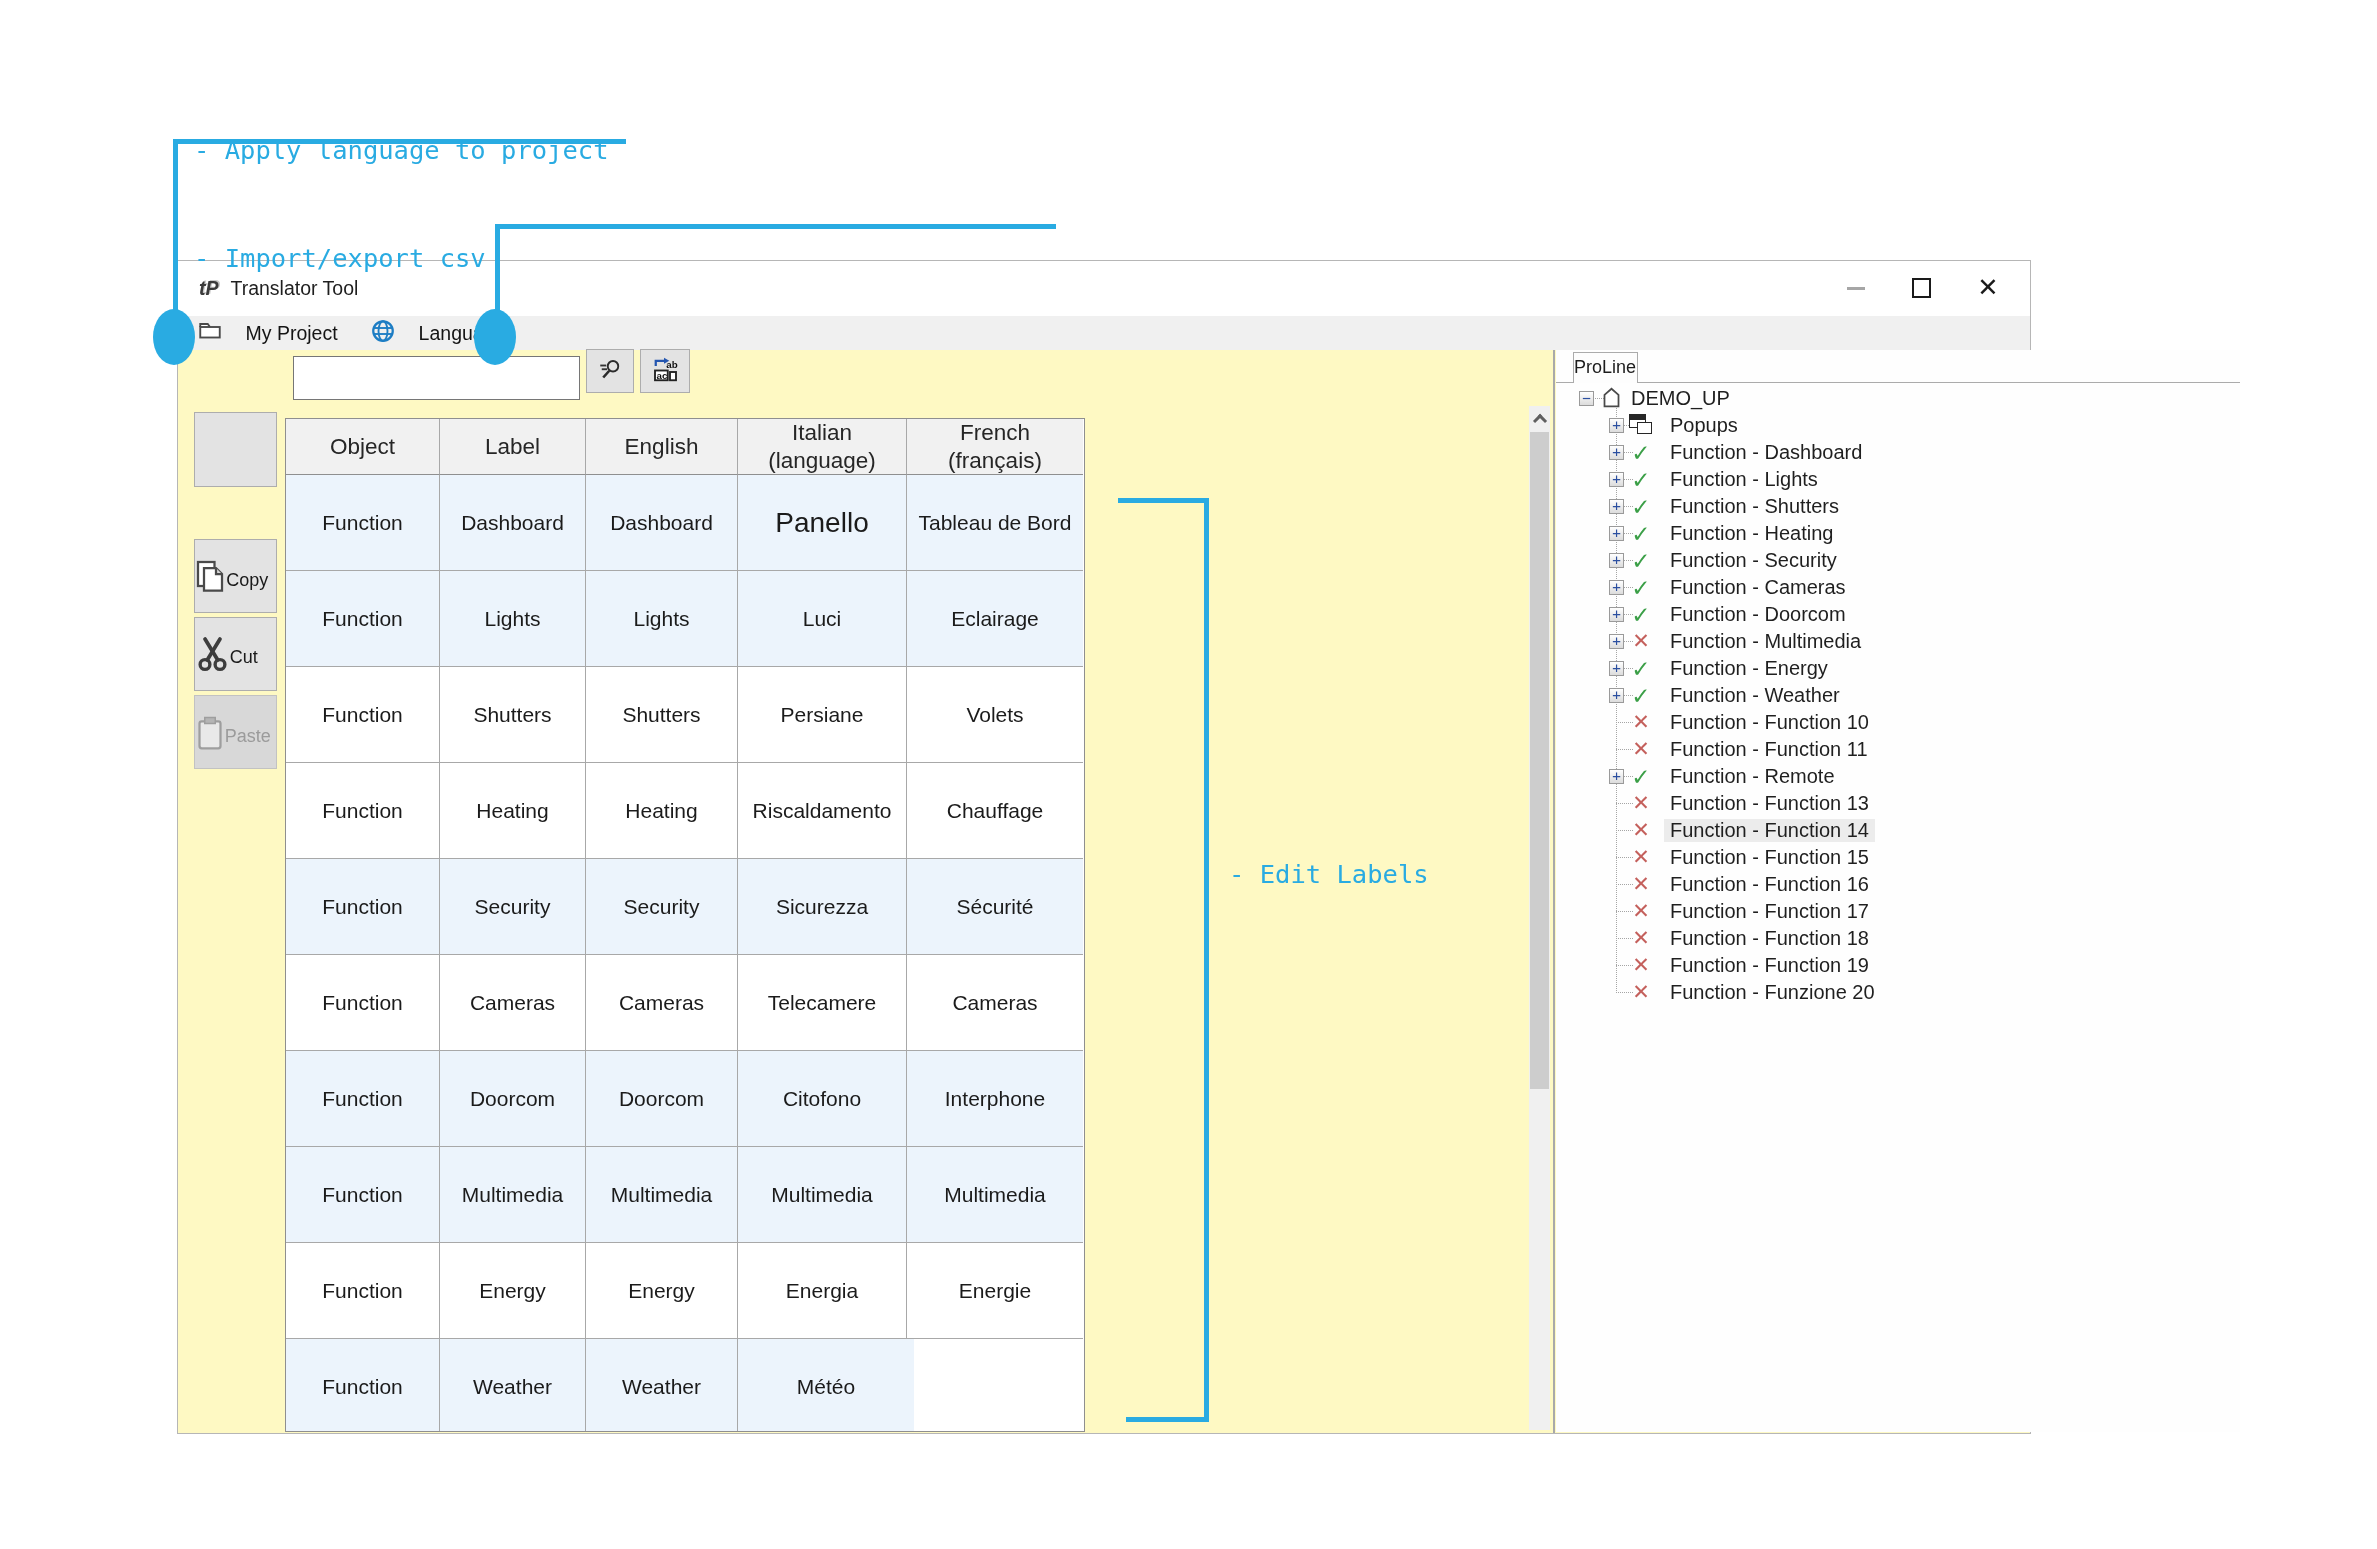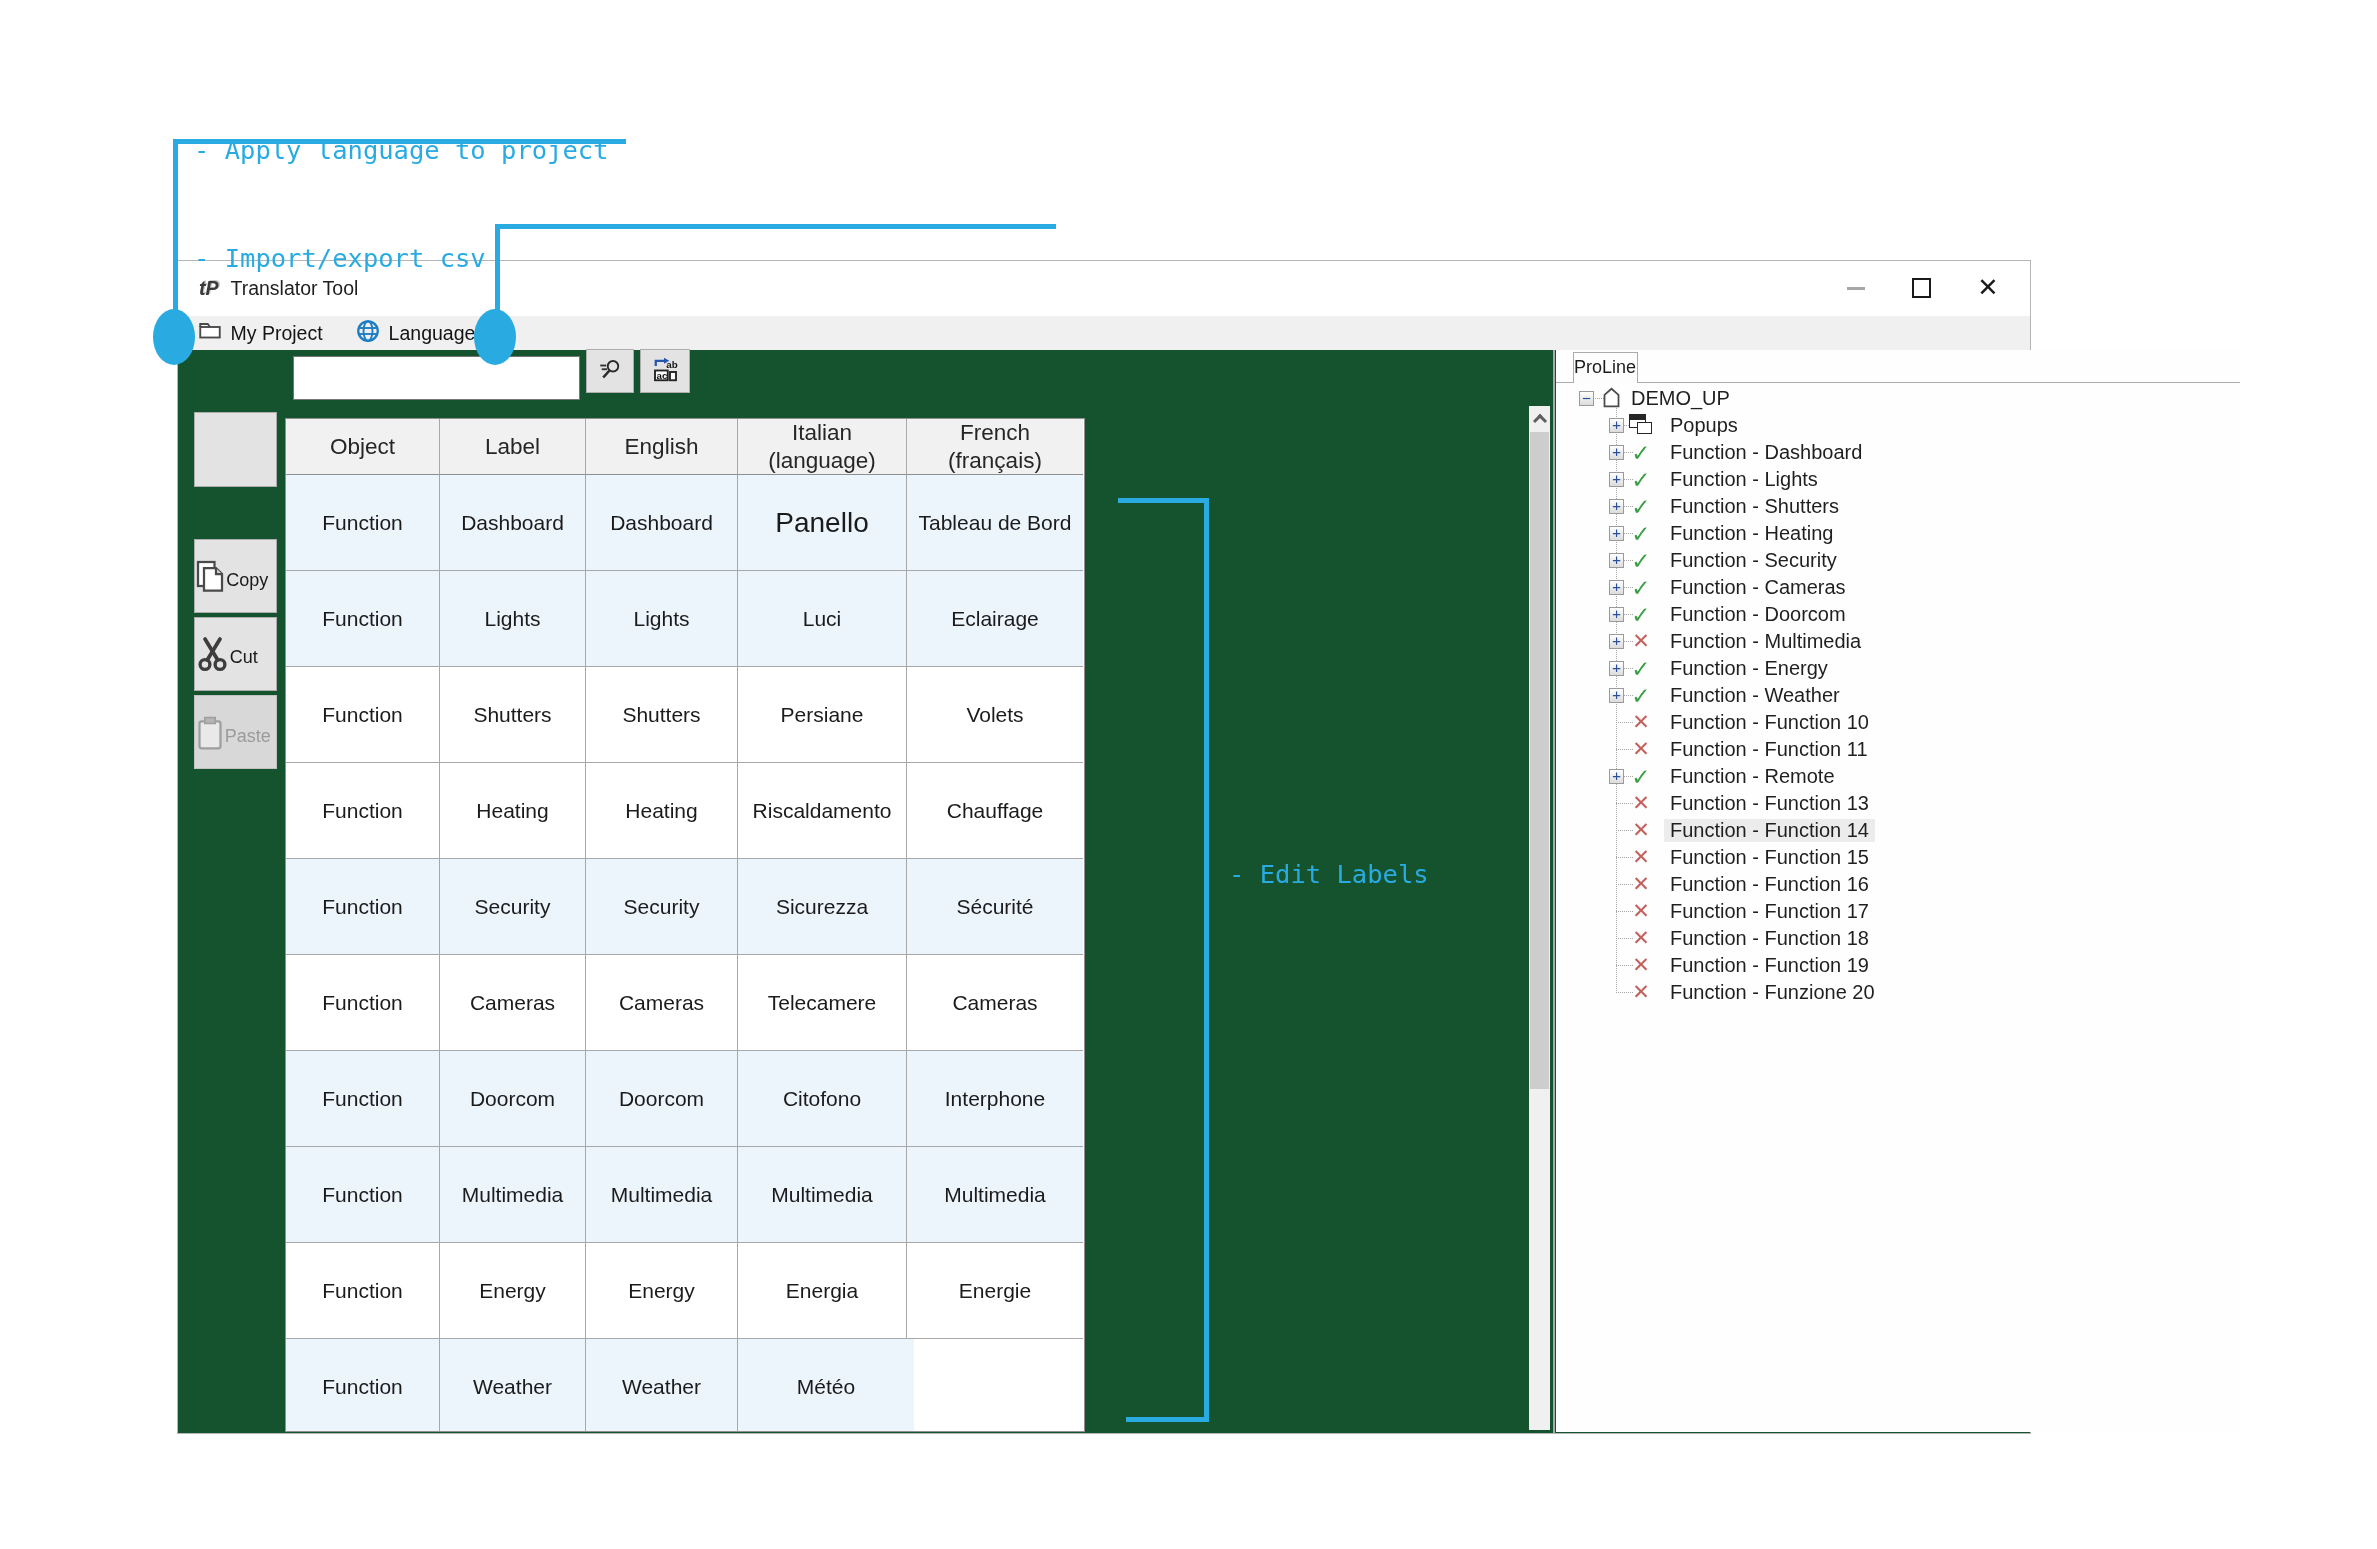--- a/index.html
+++ b/index.html
@@ -8,36 +8,36 @@
         font-family:"Liberation Sans",sans-serif;color:#1b1b1b}
 
   
   .anno{position:absolute;font-family:"DejaVu Sans Mono","Liberation Mono",monospace;
         font-size:25.5px;line-height:36px;color:#29abe2;white-space:pre;z-index:9}
   .blue-line{position:absolute;background:#29abe2;z-index:9}
   .blue-circle{position:absolute;background:#29abe2;border-radius:50%;z-index:9}
 
   
   .window{position:absolute;left:177px;top:260px;width:1854px;height:1174px;
-          background:#14532d;border:1.5px solid #b6b6b6}
+          background:#fef9c3;border:1.5px solid #b6b6b6}
   .titlebar{position:absolute;left:0;top:0;width:100%;height:55px;background:#fff;
             display:flex;align-items:center}
   .app-icon{margin-left:16.5px;width:28.5px;height:28.5px;display:flex;align-items:center;justify-content:center;
             font-weight:bold;font-style:italic;font-size:19.5px;color:#3a3a3a;
             text-shadow:1.5px -1.5px 0 #c9c9c9}
   .win-title{margin-left:7.5px;font-size:19.5px;color:#1f1f1f}
   .wbtn{position:absolute;top:7.5px;width:39px;height:39px;display:flex;align-items:center;justify-content:center;cursor:default}
   .wb-min{right:155px}.wb-max{right:89px}.wb-close{right:22.5px}
   .min-glyph{width:18px;height:3px;background:#a6a6a6}
   .max-glyph{width:19.5px;height:19.5px;border:2.3px solid #1a1a1a}
   .x-glyph{font-size:25.5px;color:#1a1a1a;font-family:"DejaVu Sans",sans-serif;line-height:25.5px}
 
   .menubar{position:absolute;left:0;top:55px;width:100%;height:34px;background:#f0f0f0;
            display:flex;align-items:center;padding-left:19.5px;gap:33px}
-  .menu-item{display:flex;align-items:center;gap:9px;font-size:19.5px;color:#141414;cursor:default}
+  .menu-item{display:flex;align-items:center;gap:24px;font-size:19.5px;color:#141414;cursor:default}
 
   
   .pane-divider{position:absolute;left:1375px;top:89px;width:2.3px;height:1083px;background:#a9a9a9}
   .right-pane{position:absolute;left:1378px;top:89px;width:684px;height:1082px;background:#fefefe}
 
   
   .search-input{position:absolute;left:115px;top:95px;width:287px;height:44px;background:#fff;
                 border:1.5px solid #767676;font-size:19.5px;padding:0 7.5px;outline:none;
                 font-family:"Liberation Sans",sans-serif}
   .sq-btn{position:absolute;top:88px;height:44px;background:#e3e3e3;border:1.5px solid #adadad;

